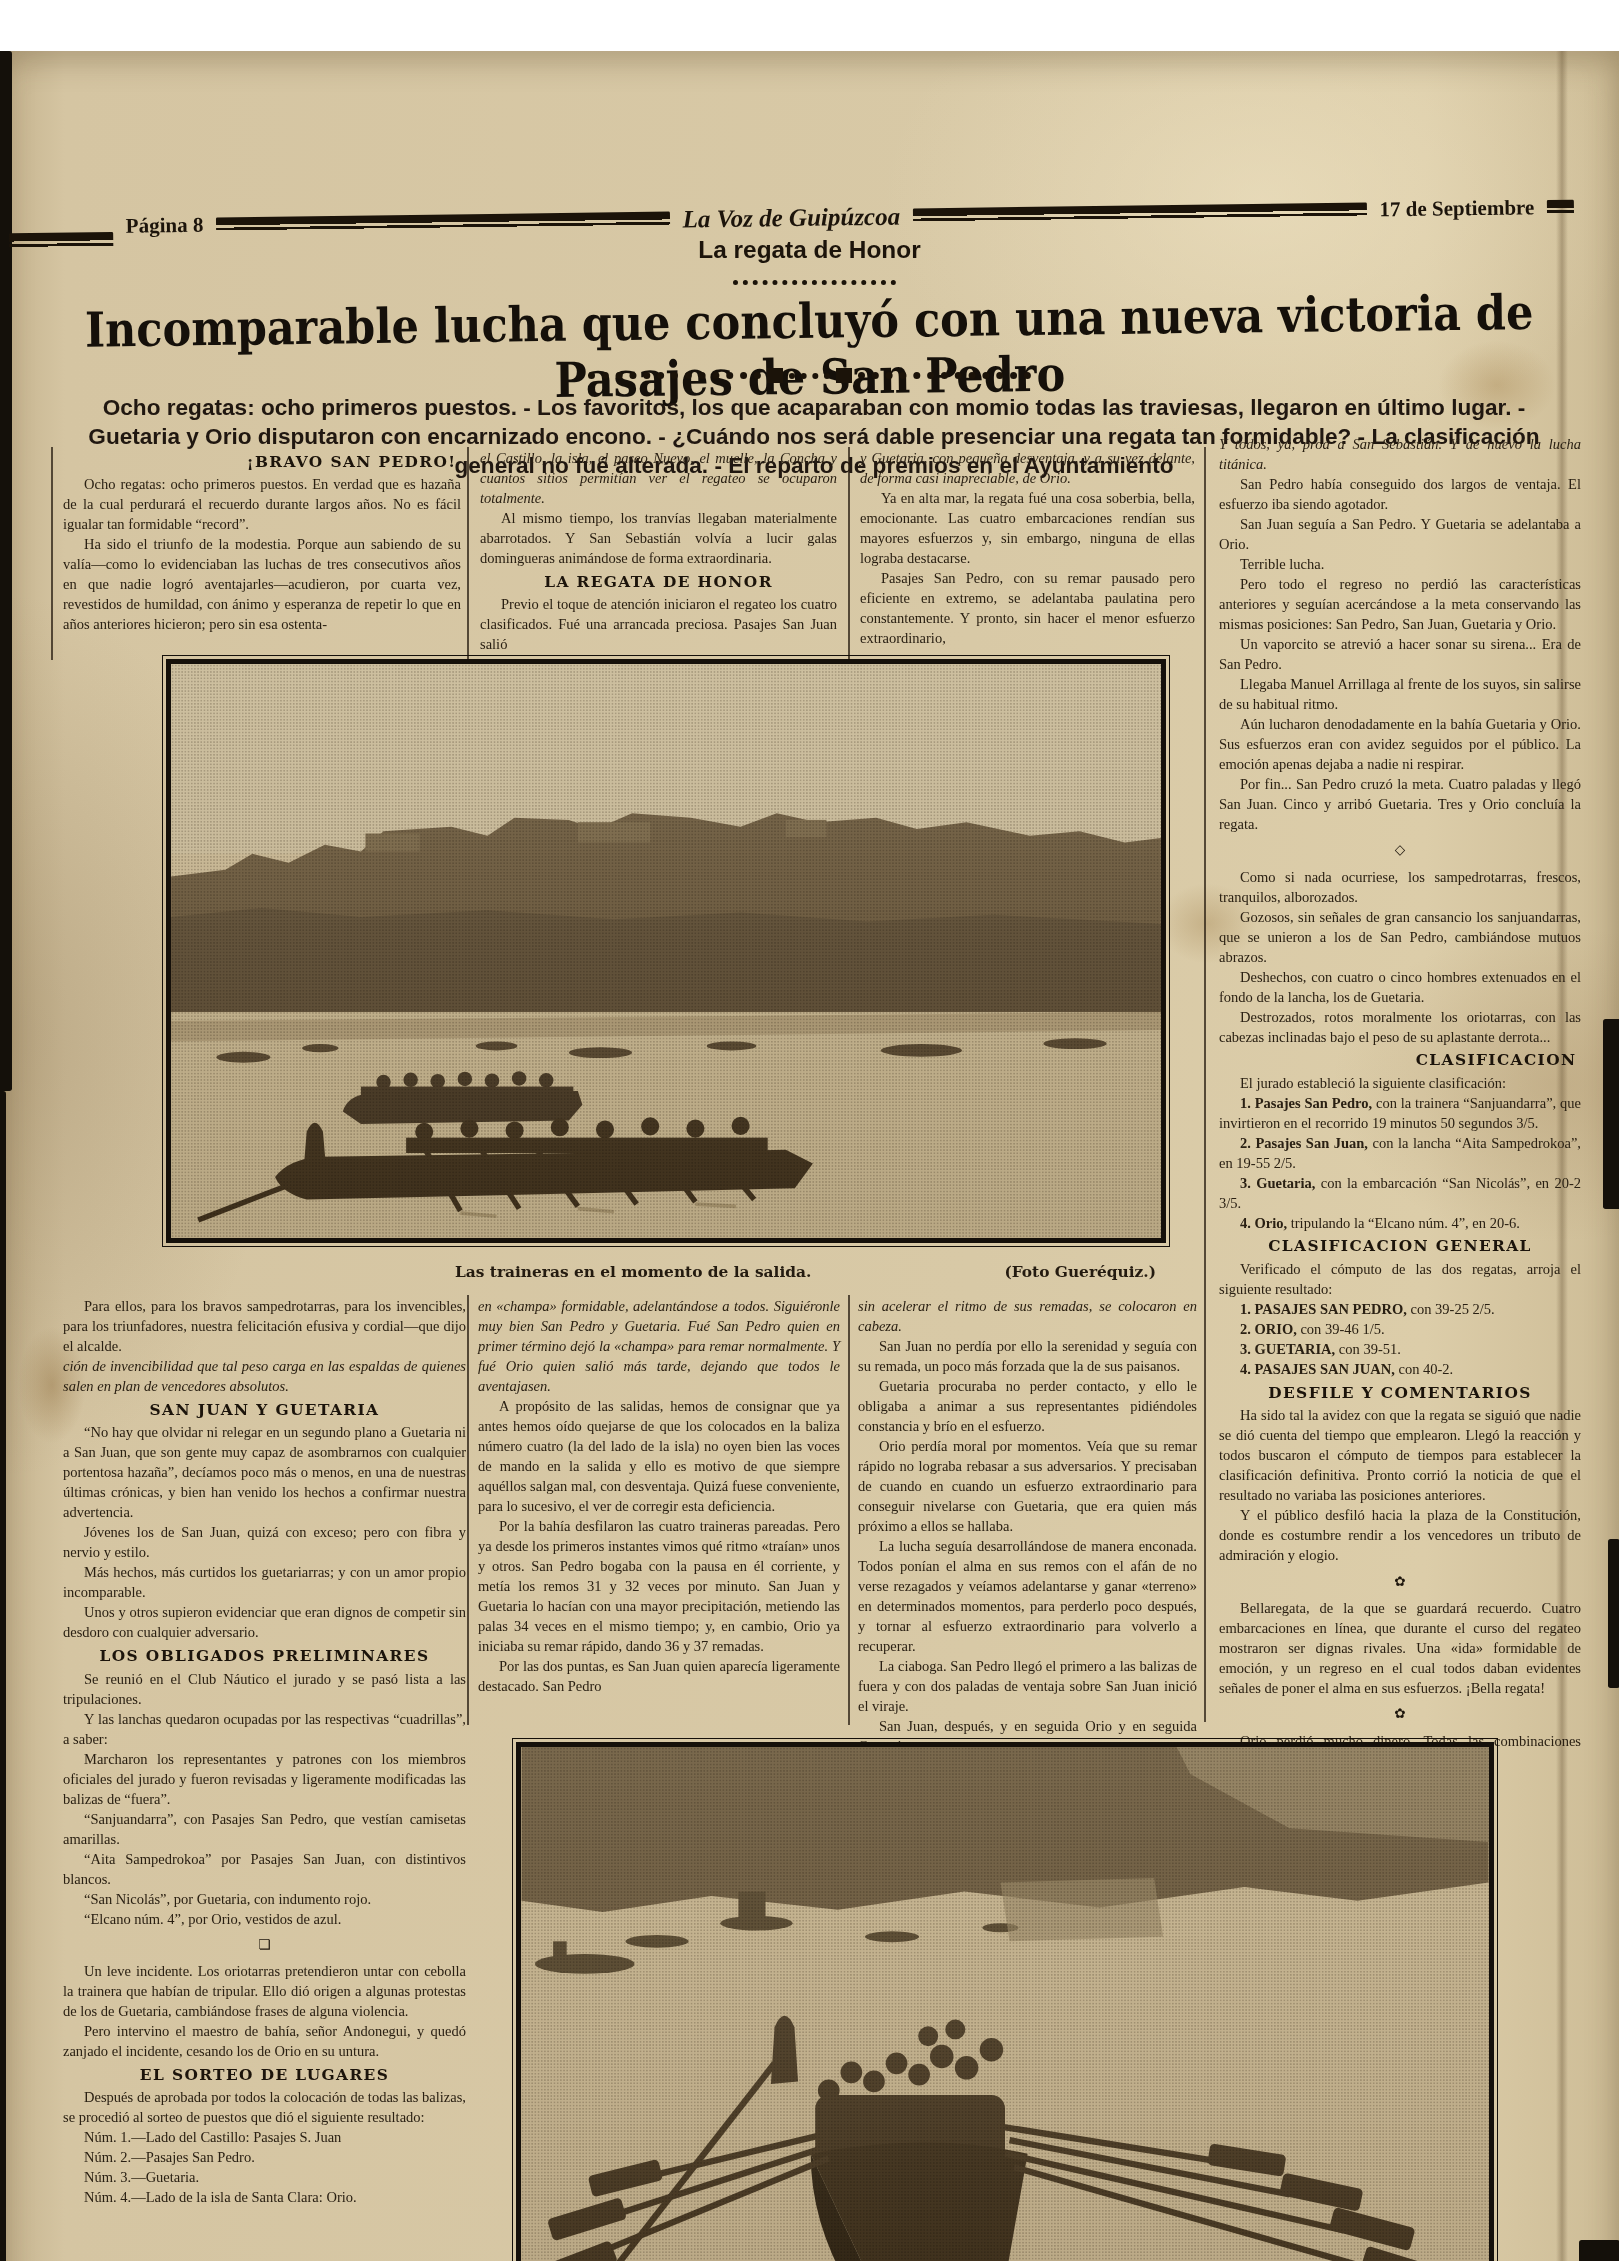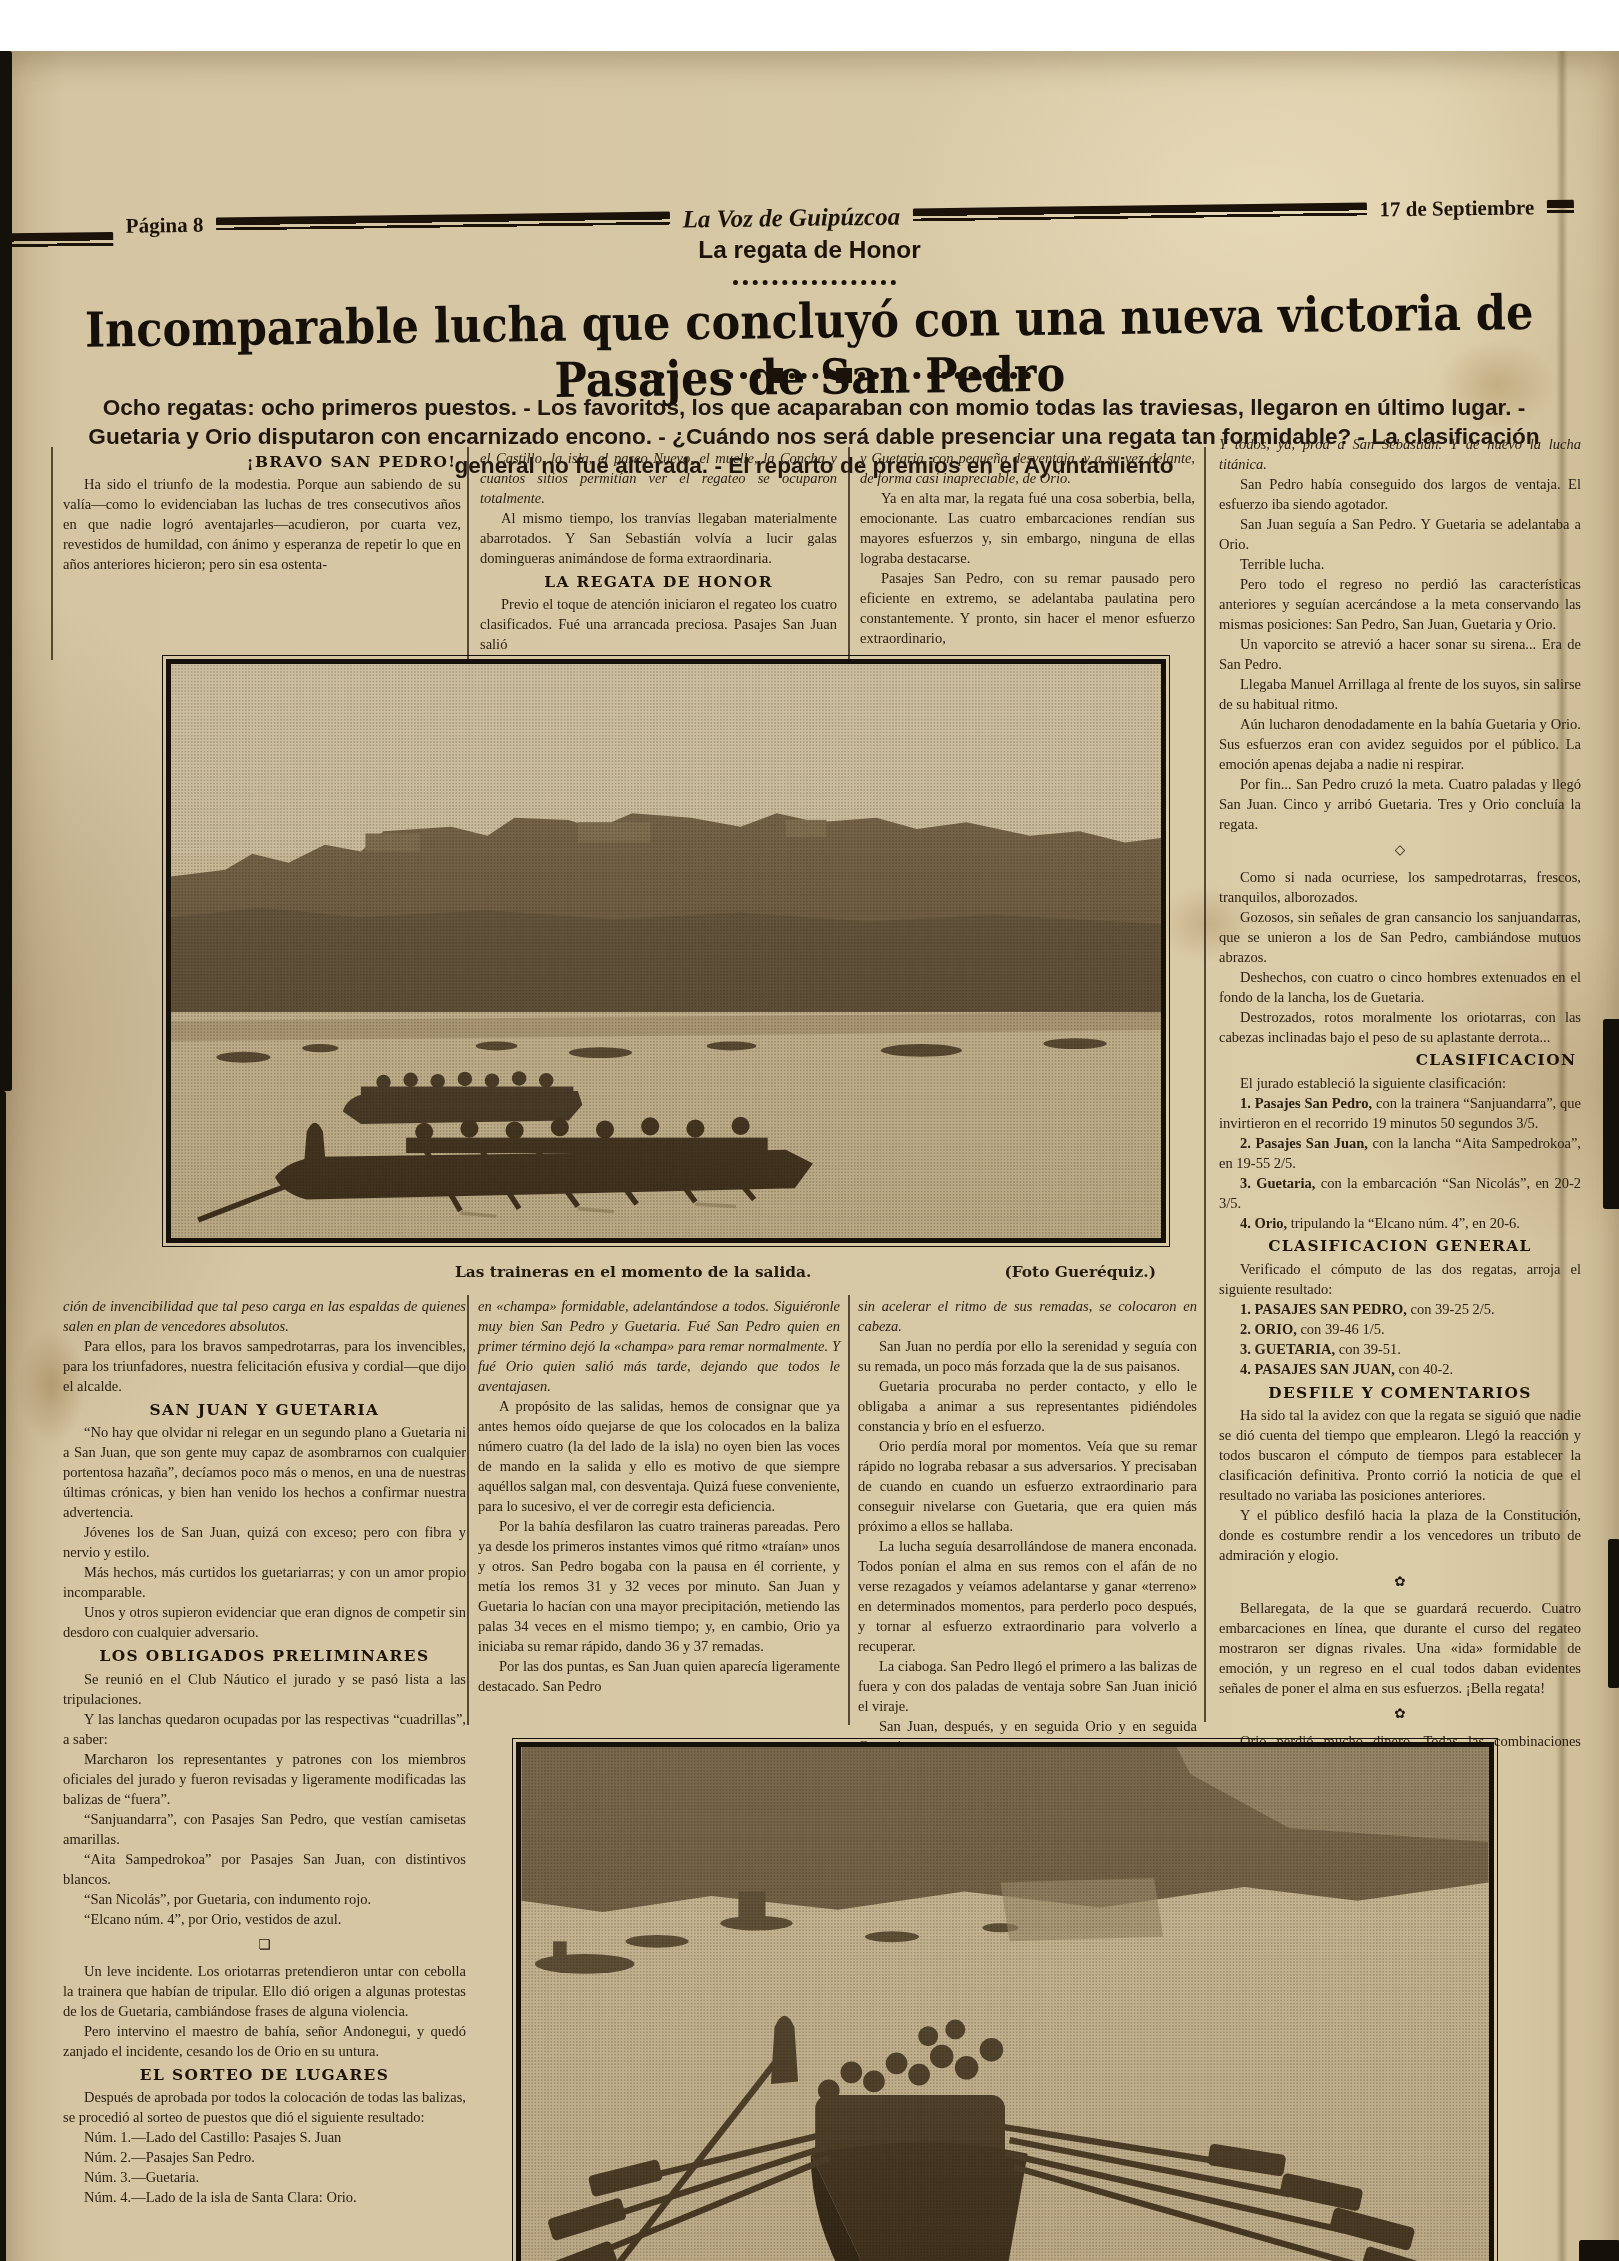--- a/index.html
+++ b/index.html
@@ -110,20 +110,21 @@
 
     <div class="vrule" style="left:51px;top:396px;height:213px;"></div>
     <div class="vrule" style="left:467px;top:396px;height:213px;"></div>
     <div class="vrule" style="left:848px;top:396px;height:213px;"></div>
     <div class="vrule" style="left:1204px;top:396px;height:1275px;"></div>
     <div class="vrule" style="left:467px;top:1244px;height:430px;"></div>
     <div class="vrule" style="left:848px;top:1244px;height:430px;"></div>
 
     <div class="col" style="left:63px;top:397px;width:398px;">
         <div class="par t-hr">¡BRAVO SAN PEDRO!</div>
+        <div class="par t-p">Ocho regatas: ocho primeros puestos. En verdad que es hazaña de la cual perdurará el recuerdo durante largos años. No es fácil igualar tan formidable “record”.</div>
         <div class="par t-p">Ha sido el triunfo de la modestia. Porque aun sabiendo de su valía—como lo evidenciaban las luchas de tres consecutivos años en que nadie logró aventajarles—acudieron, por cuarta vez, revestidos de humildad, con ánimo y esperanza de repetir lo que en años anteriores hicieron; pero sin esa ostenta-</div>
       </div>
     <div class="col" style="left:480px;top:397px;width:357px;">
         <div class="par t-cont">el Castillo, la isla, el paseo Nuevo, el muelle, la Concha y cuantos sitios permitían ver el regateo se ocuparon totalmente.</div>
         <div class="par t-p">Al mismo tiempo, los tranvías llegaban materialmente abarrotados. Y San Sebastián volvía a lucir galas domingueras animándose de forma extraordinaria.</div>
         <div class="par t-h">LA REGATA DE HONOR</div>
         <div class="par t-p">Previo el toque de atención iniciaron el regateo los cuatro clasificados. Fué una arrancada preciosa. Pasajes San Juan salió</div>
       </div>
     <div class="col" style="left:860px;top:397px;width:335px;">
         <div class="par t-cont">y Guetaria, con pequeña desventaja, y a su vez delante, de forma casi inapreciable, de Orio.</div>
@@ -227,22 +228,22 @@
       </svg>
       <div class="photo-wash"></div>
       <div class="halftone"></div>
     </div>
     <div class="caption" style="left:166px;top:1194px;width:990px;padding-left:289px;box-sizing:border-box;margin-top:18px;">
       <span>Las traineras en el momento de la salida.</span>
       <span>(Foto Gueréquiz.)</span>
     </div>
 
     <div class="col" style="left:63px;top:1245px;width:403px;">
+        <div class="par t-p">Para ellos, para los bravos sampedrotarras, para los invencibles, para los triunfadores, nuestra felicitación efusiva y cordial—que dijo el alcalde.</div>
         <div class="par t-cont">ción de invencibilidad que tal peso carga en las espaldas de quienes salen en plan de vencedores absolutos.</div>
-        <div class="par t-p">Para ellos, para los bravos sampedrotarras, para los invencibles, para los triunfadores, nuestra felicitación efusiva y cordial—que dijo el alcalde.</div>
         <div class="par t-h">SAN JUAN Y GUETARIA</div>
         <div class="par t-p">“No hay que olvidar ni relegar en un segundo plano a Guetaria ni a San Juan, que son gente muy capaz de asombrarnos con cualquier portentosa hazaña”, decíamos poco más o menos, en una de nuestras últimas crónicas, y bien han venido los hechos a confirmar nuestra advertencia.</div>
         <div class="par t-p">Jóvenes los de San Juan, quizá con exceso; pero con fibra y nervio y estilo.</div>
         <div class="par t-p">Más hechos, más curtidos los guetariarras; y con un amor propio incomparable.</div>
         <div class="par t-p">Unos y otros supieron evidenciar que eran dignos de competir sin desdoro con cualquier adversario.</div>
         <div class="par t-h">LOS OBLIGADOS PRELIMINARES</div>
         <div class="par t-p">Se reunió en el Club Náutico el jurado y se pasó lista a las tripulaciones.</div>
         <div class="par t-p">Y las lanchas quedaron ocupadas por las respectivas “cuadrillas”, a saber:</div>
         <div class="par t-p">Marcharon los representantes y patrones con los miembros oficiales del jurado y fueron revisadas y ligeramente modificadas las balizas de “fuera”.</div>
         <div class="par t-p">“Sanjuandarra”, con Pasajes San Pedro, que vestían camisetas amarillas.</div>

